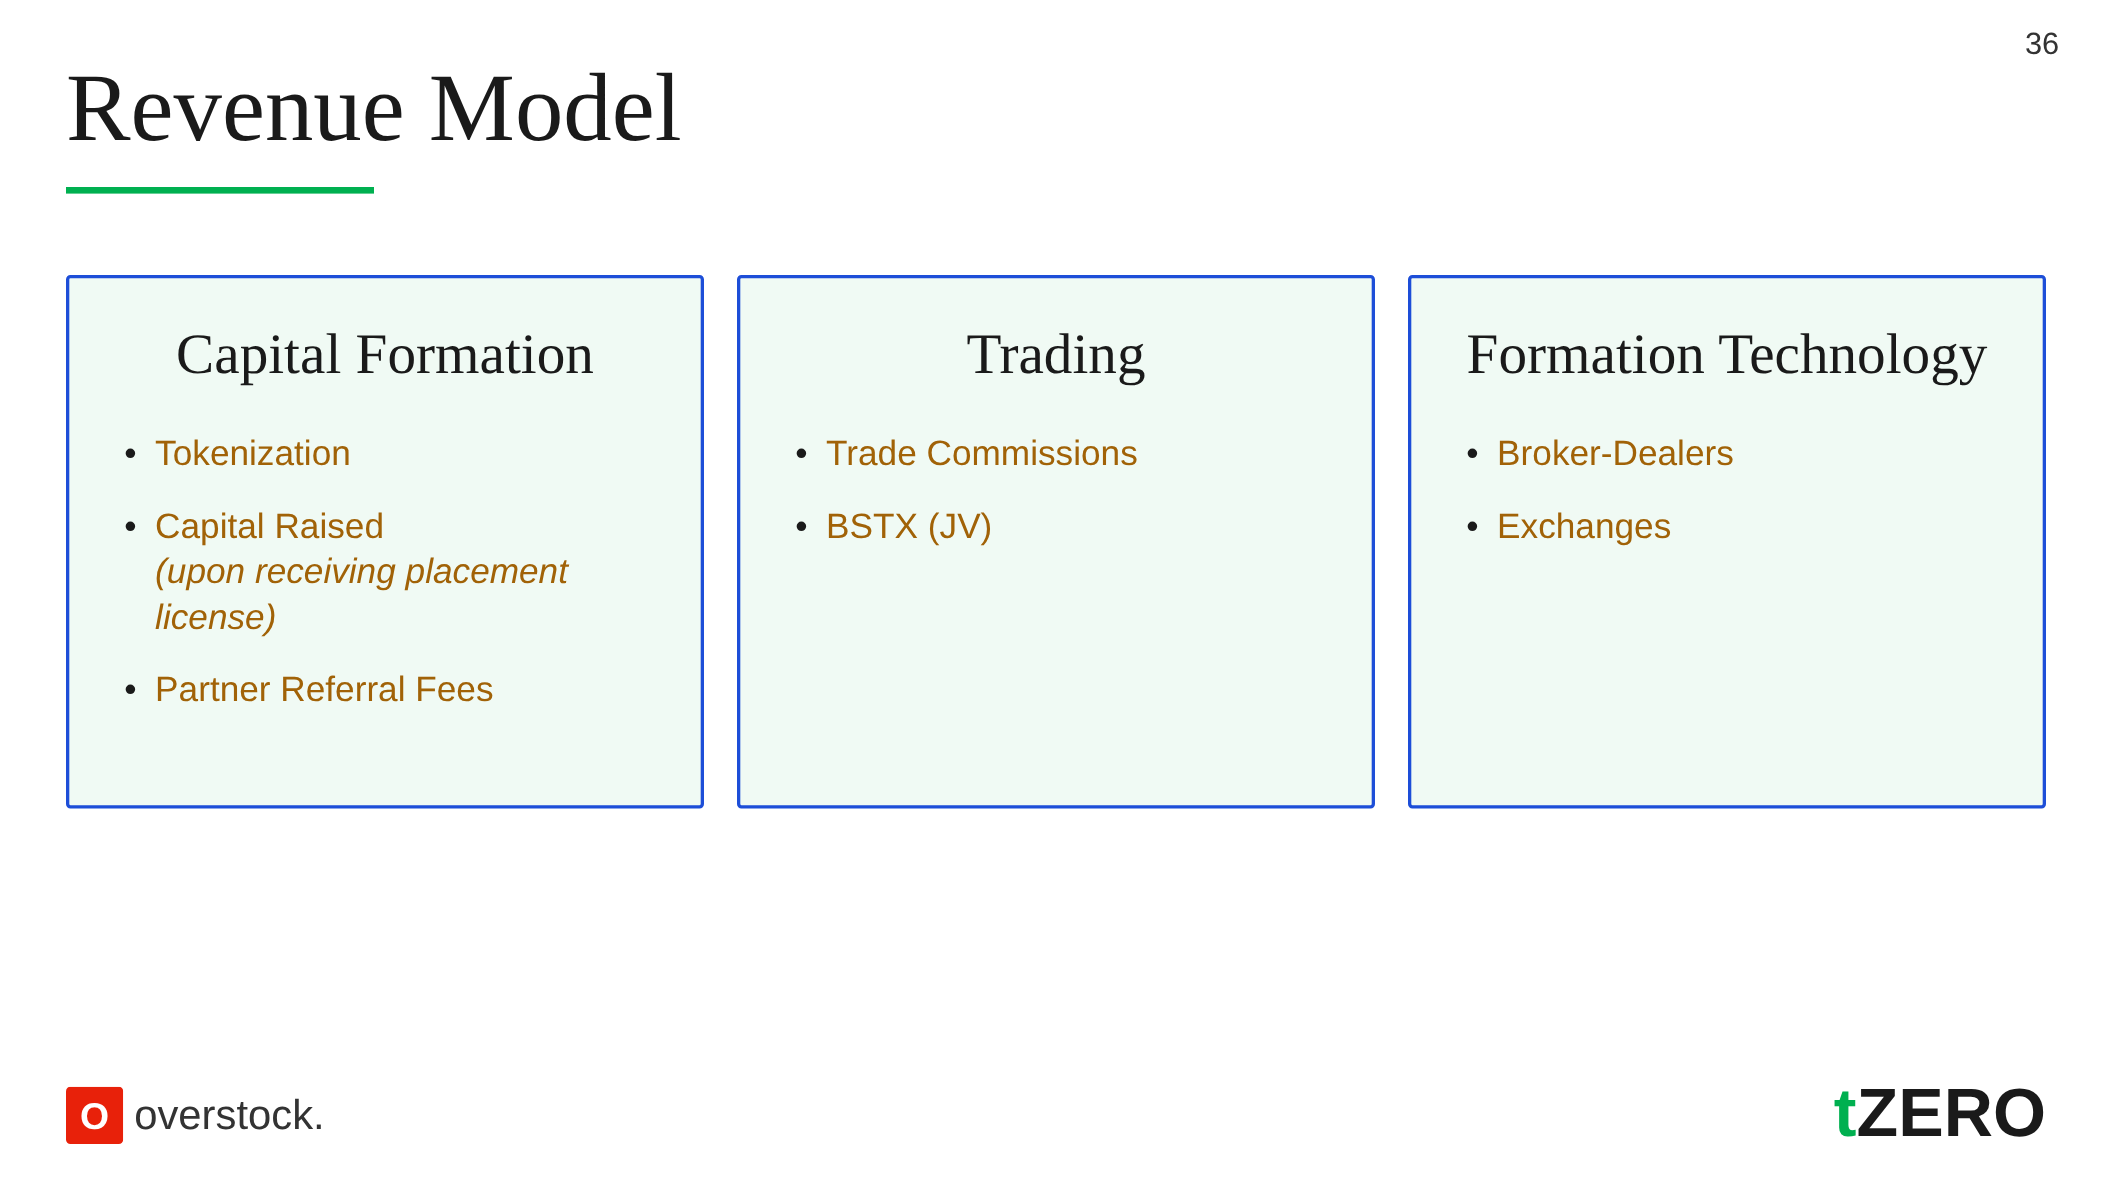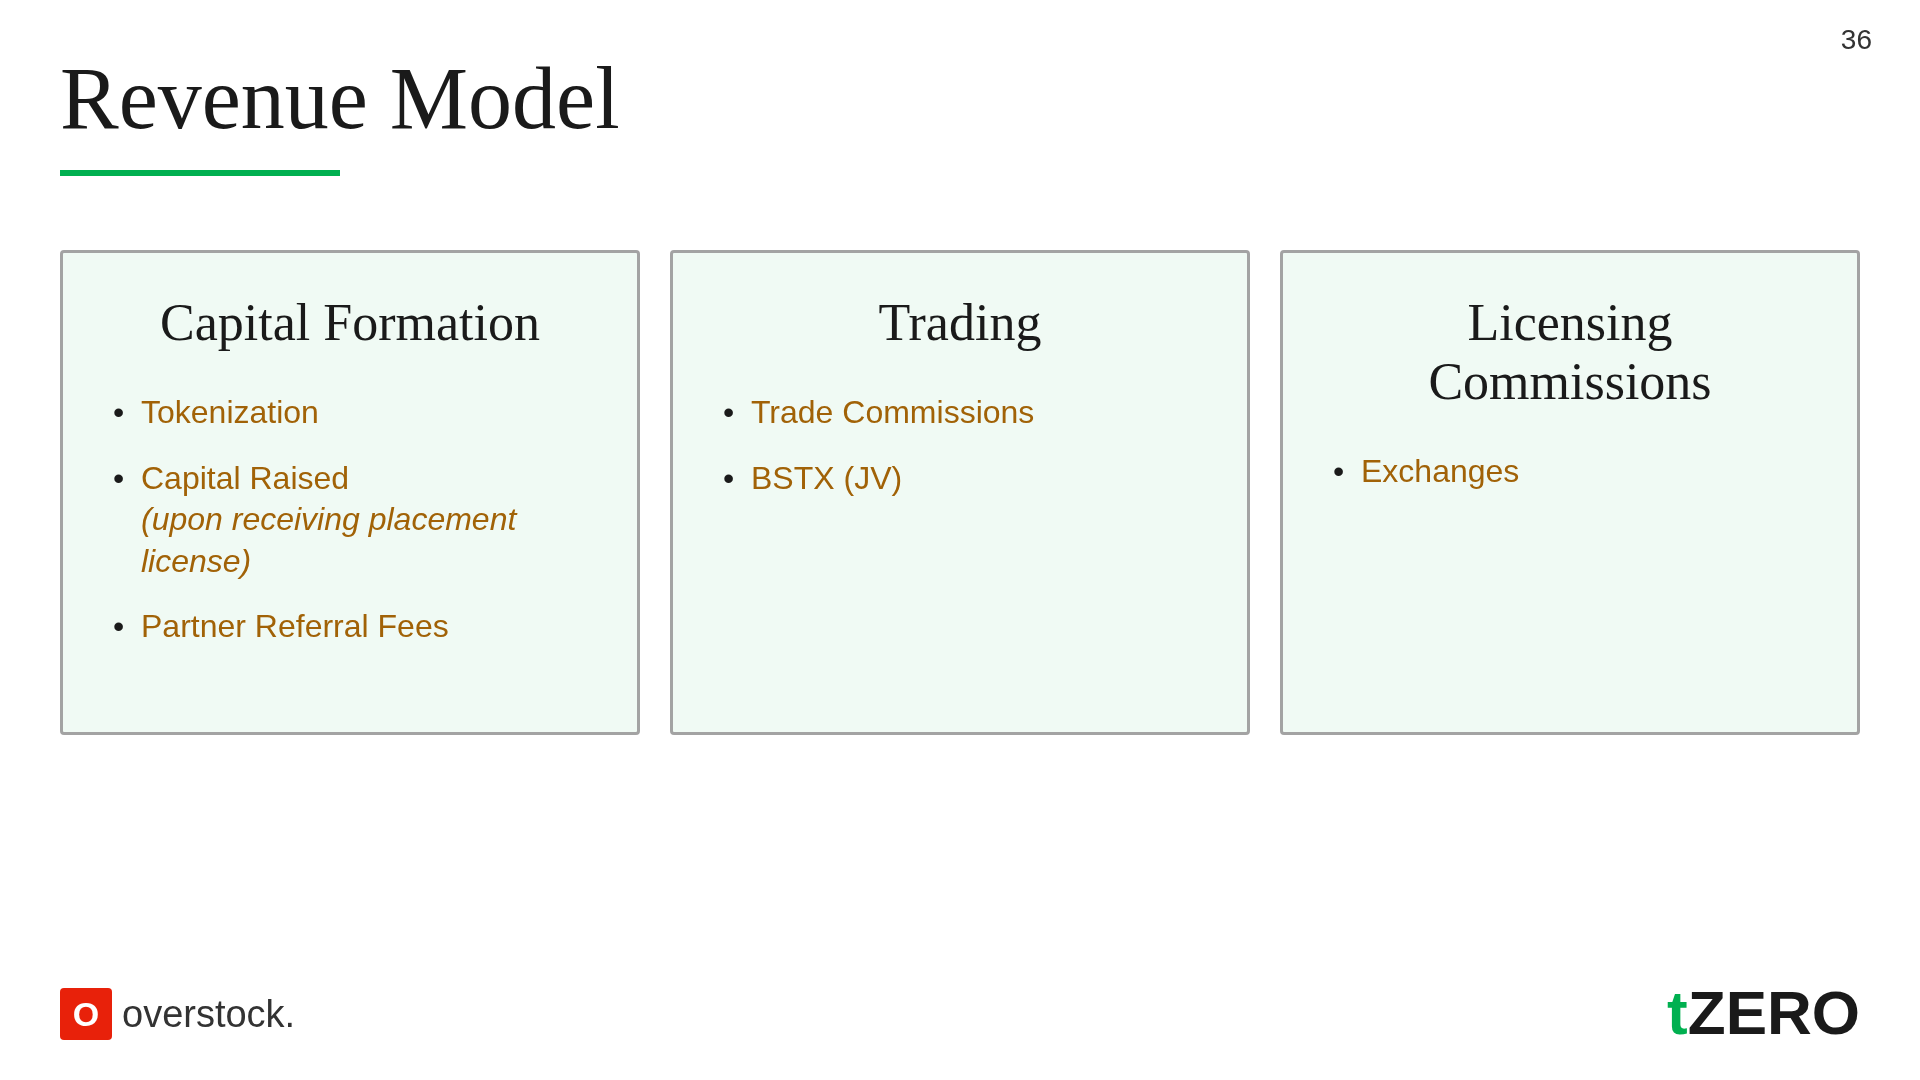--- a/index.html
+++ b/index.html
@@ -51,21 +51,21 @@
       left: 50px;
       right: 50px;
       display: flex;
       gap: 30px;
       justify-content: center;
     }
 
     .card {
       flex: 1;
       max-width: 580px;
-      border: 3px solid #a3a3a3;
+      border: 3px solid #1d4ed8;
       background: #f0faf4;
       border-radius: 4px;
       padding: 40px 50px 60px 50px;
       min-height: 380px;
     }
 
     .card-title {
       font-size: 52px;
       font-weight: 400;
       color: #1a1a1a;
@@ -171,22 +171,23 @@
 
   <div class="card">
     <div class="card-title">Trading</div>
     <ul class="card-list">
       <li>Trade Commissions</li>
       <li>BSTX (JV)</li>
     </ul>
   </div>
 
   <div class="card">
-    <div class="card-title">Licensing Commissions</div>
+    <div class="card-title">Formation Technology</div>
     <ul class="card-list">
+      <li>Broker-Dealers</li>
       <li>Exchanges</li>
     </ul>
   </div>
 
 </div>
 
 <div class="footer-left">
   <div class="overstock-logo">
 
     <svg class="overstock-icon" viewBox="0 0 52 52" xmlns="http://www.w3.org/2000/svg">

